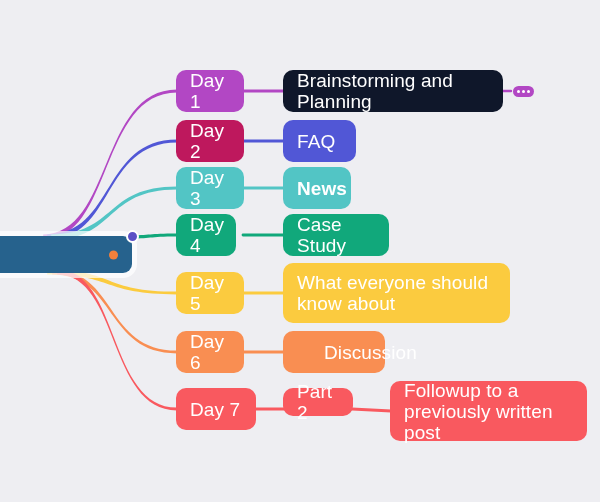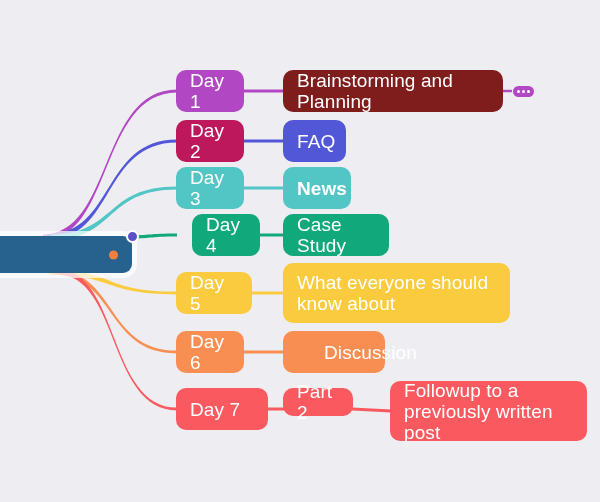--- a/index.html
+++ b/index.html
@@ -111,34 +111,34 @@
       <line x1="352" y1="409" x2="391" y2="411" stroke="#F9595F" stroke-width="2.8" stroke-linecap="round"></line>
     </svg>
 
   <div class="node root" id="root-node" style="left: -14px; top: 236px; width: 146px; height: 37px; background: rgb(38, 98, 141);">
     <span class="root-dot" id="root-dot" style="background: rgb(242, 128, 60);"></span>
   </div>
   <div class="handle-dot" id="root-handle" style="background: rgb(91, 80, 198); left: 126px; top: 230px;"></div>
 
   <div id="nodes-layer">
       <div class="node" style="left: 176px; top: 70px; width: 68px; height: 42px; background: rgb(178, 71, 196);"><span class="node-label">Day 1</span></div>
-      <div class="node" style="left: 283px; top: 70px; width: 220px; height: 42px; background: #7f1d1d;"><span class="node-label">Brainstorming and Planning</span></div>
+      <div class="node" style="left: 283px; top: 70px; width: 220px; height: 42px; background: #0f172a;"><span class="node-label">Brainstorming and Planning</span></div>
       <div class="ellipsis-btn" style="left: 513px; top: 86px; background: rgb(178, 71, 196);">
         <i></i>
         <i></i>
         <i></i>
       </div>
       <div class="node" style="left: 176px; top: 120px; width: 68px; height: 42px; background: #be185d;"><span class="node-label">Day 2</span></div>
-      <div class="node" style="left: 283px; top: 120px; width: 63px; height: 42px; background: rgb(81, 87, 214);"><span class="node-label">FAQ</span></div>
+      <div class="node" style="left: 283px; top: 120px; width: 73px; height: 42px; background: rgb(81, 87, 214);"><span class="node-label">FAQ</span></div>
       <div class="node" style="left: 176px; top: 167px; width: 68px; height: 42px; background: rgb(82, 197, 197);"><span class="node-label">Day 3</span></div>
       <div class="node" style="left: 283px; top: 167px; width: 68px; height: 42px; background: rgb(82, 197, 197); font-weight: bold;"><span class="node-label">News</span></div>
-      <div class="node" style="left: 176px; top: 214px; width: 68px; height: 42px; background: rgb(17, 168, 123); margin-left: 16px;"><span class="node-label">Day 4</span></div>
+      <div class="node" style="left: 176px; top: 214px; width: 60px; height: 42px; background: rgb(17, 168, 123);"><span class="node-label">Day 4</span></div>
       <div class="node" style="left: 283px; top: 214px; width: 106px; height: 42px; background: rgb(17, 168, 123); border-radius: 10px;"><span class="node-label">Case Study</span></div>
-      <div class="node" style="left: 176px; top: 272px; width: 76px; height: 42px; background: rgb(251, 203, 63);"><span class="node-label">Day 5</span></div>
+      <div class="node" style="left: 176px; top: 272px; width: 68px; height: 42px; background: rgb(251, 203, 63);"><span class="node-label">Day 5</span></div>
       <div class="node" style="left: 283px; top: 263px; width: 227px; height: 60px; background: rgb(251, 203, 63);"><span class="node-label">What everyone should know about</span></div>
       <div class="node" style="left: 176px; top: 331px; width: 68px; height: 42px; background: rgb(249, 142, 82);"><span class="node-label">Day 6</span></div>
       <div class="node" style="left: 283px; top: 331px; width: 102px; height: 42px; background: rgb(249, 142, 82); padding-left: 41px;"><span class="node-label">Discussion</span></div>
-      <div class="node" style="left: 176px; top: 388px; width: 92px; height: 42px; background: rgb(249, 89, 95);"><span class="node-label">Day 7</span></div>
+      <div class="node" style="left: 176px; top: 388px; width: 80px; height: 42px; background: rgb(249, 89, 95);"><span class="node-label">Day 7</span></div>
       <div class="node" style="left: 283px; top: 388px; width: 70px; height: 28px; background: rgb(249, 89, 95);"><span class="node-label">Part 2</span></div>
       <div class="node" style="left: 390px; top: 381px; width: 197px; height: 60px; background: rgb(249, 89, 95);"><span class="node-label">Followup to a previously written post</span></div>
     </div>
 
 </div>
 
 </body></html>

